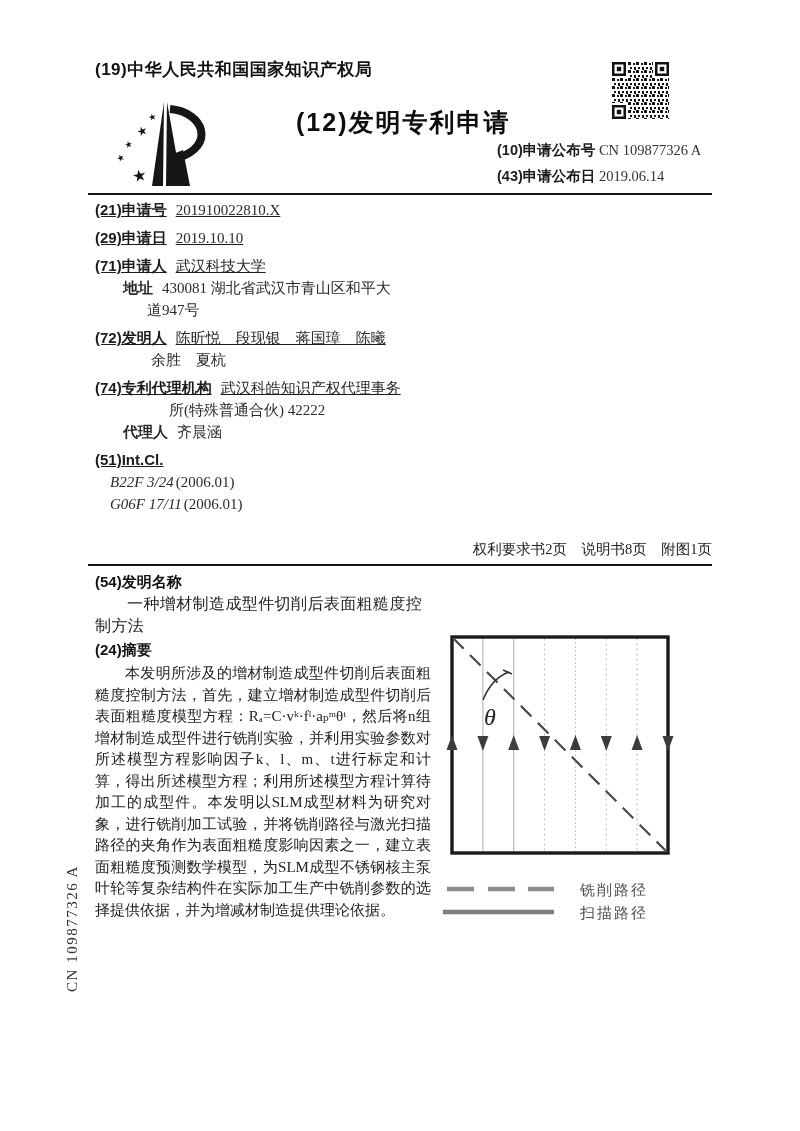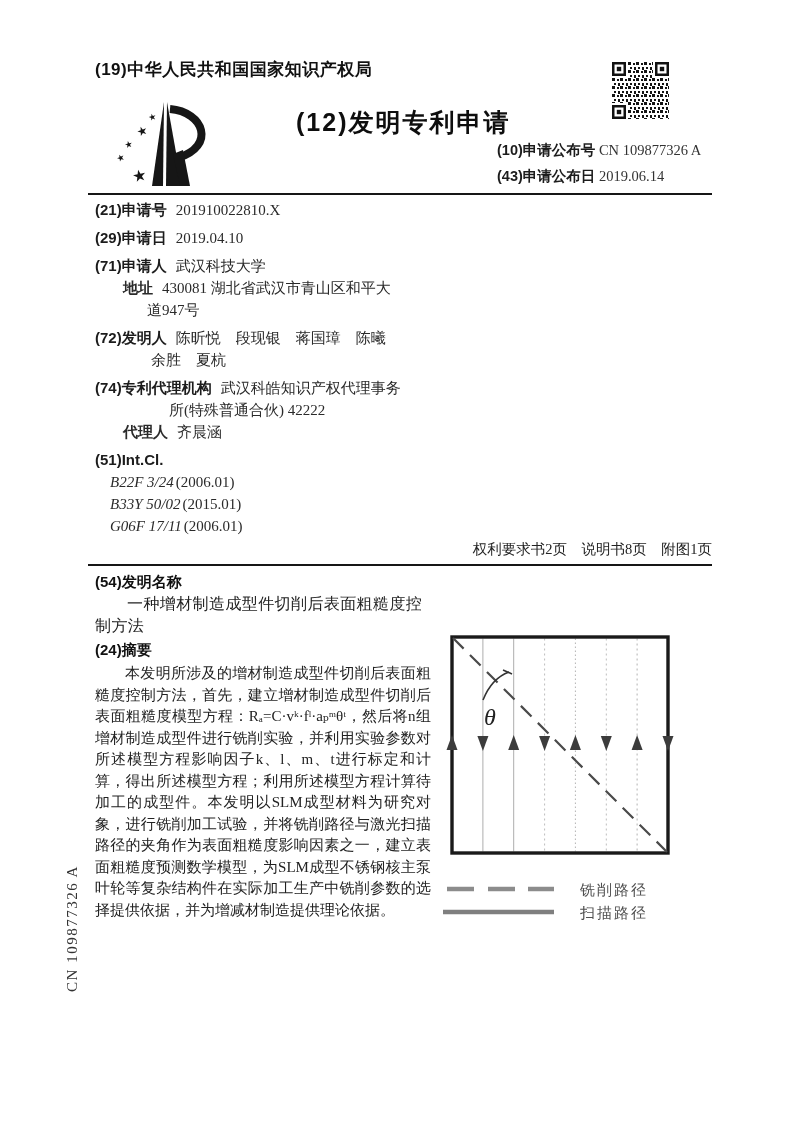--- a/index.html
+++ b/index.html
@@ -9,21 +9,21 @@
   .song{font-family:"Liberation Serif","DejaVu Serif",serif;font-weight:400;}
   .abs{position:absolute;}
   .rule{position:absolute;left:88px;width:624px;height:2.4px;background:#161616;}
   
   .office{left:95px;top:58px;font-size:17px;letter-spacing:0.5px;color:#111;}
   .doctype{left:296px;top:106px;font-size:25px;letter-spacing:2px;color:#0e0e0e;}
   .publine{left:497px;font-size:14.5px;white-space:nowrap;}
   .publine .v{color:#333;}
   
   .biblio{left:95px;top:199px;width:368px;font-size:15px;line-height:22px;}
-  .row{display:flex;margin-top:6px;}
+  .row{display:flex;margin-top:6px;text-decoration:underline;}
   .row:first-child{margin-top:0;}
   .lbl{white-space:nowrap;margin-right:9px;}
   .val{color:#2a2a2a;}
   .subline{line-height:22px;color:#2a2a2a;}
   .ipc-code{font-style:italic;font-weight:400;margin-right:2px;}
   .pages{left:380px;top:540px;width:332px;text-align:right;font-size:14.5px;color:#222;}
   
   .content{left:95px;top:571px;width:336px;font-size:15px;}
   .sec-lbl{font-size:15px;line-height:22px;color:#111;}
   .title-text{font-size:16px;line-height:22px;text-indent:2em;letter-spacing:0.4px;color:#222;width:332px;}
@@ -93,21 +93,21 @@
 
   <div class="rule" style="top:193px;"></div>
 
   <div class="abs biblio">
     <div class="row">
       <span class="lbl hei">(21)申请号</span>
       <span class="val song">201910022810.X</span>
     </div>
     <div class="row">
       <span class="lbl hei">(29)申请日</span>
-      <span class="val song">2019.04.10</span>
+      <span class="val song">2019.10.10</span>
     </div>
     <div class="row">
       <span class="lbl hei">(71)申请人</span>
       <span class="val song">武汉科技大学</span>
     </div>
     <div class="subline" style="margin-left:28px;">
       <span class="hei" style="margin-right:9px;">地址</span><span class="song">430081 湖北省武汉市青山区和平大</span>
     </div>
     <div class="subline song" style="margin-left:52px;">道947号</div>
     <div class="row">
@@ -121,23 +121,20 @@
     </div>
     <div class="subline song" style="margin-left:74px;">所(特殊普通合伙) 42222</div>
     <div class="subline" style="margin-left:28px;">
       <span class="hei" style="margin-right:9px;">代理人</span><span class="song">齐晨涵</span>
     </div>
     <div class="row">
       <span class="lbl hei">(51)Int.Cl.</span>
     </div>
     <div class="subline" style="margin-left:15px;">
       <span class="ipc-code song">B22F 3/24</span><span class="song">(2006.01)</span>
-    </div>
-    <div class="subline" style="margin-left:15px;">
-      <span class="ipc-code song">B33Y 50/02</span><span class="song">(2015.01)</span>
     </div>
     <div class="subline" style="margin-left:15px;">
       <span class="ipc-code song">G06F 17/11</span><span class="song">(2006.01)</span>
     </div>
   </div>
 
   <div class="abs pages song">权利要求书2页　说明书8页　附图1页</div>
 
   <div class="rule" style="top:564px;height:2px;"></div>
 

